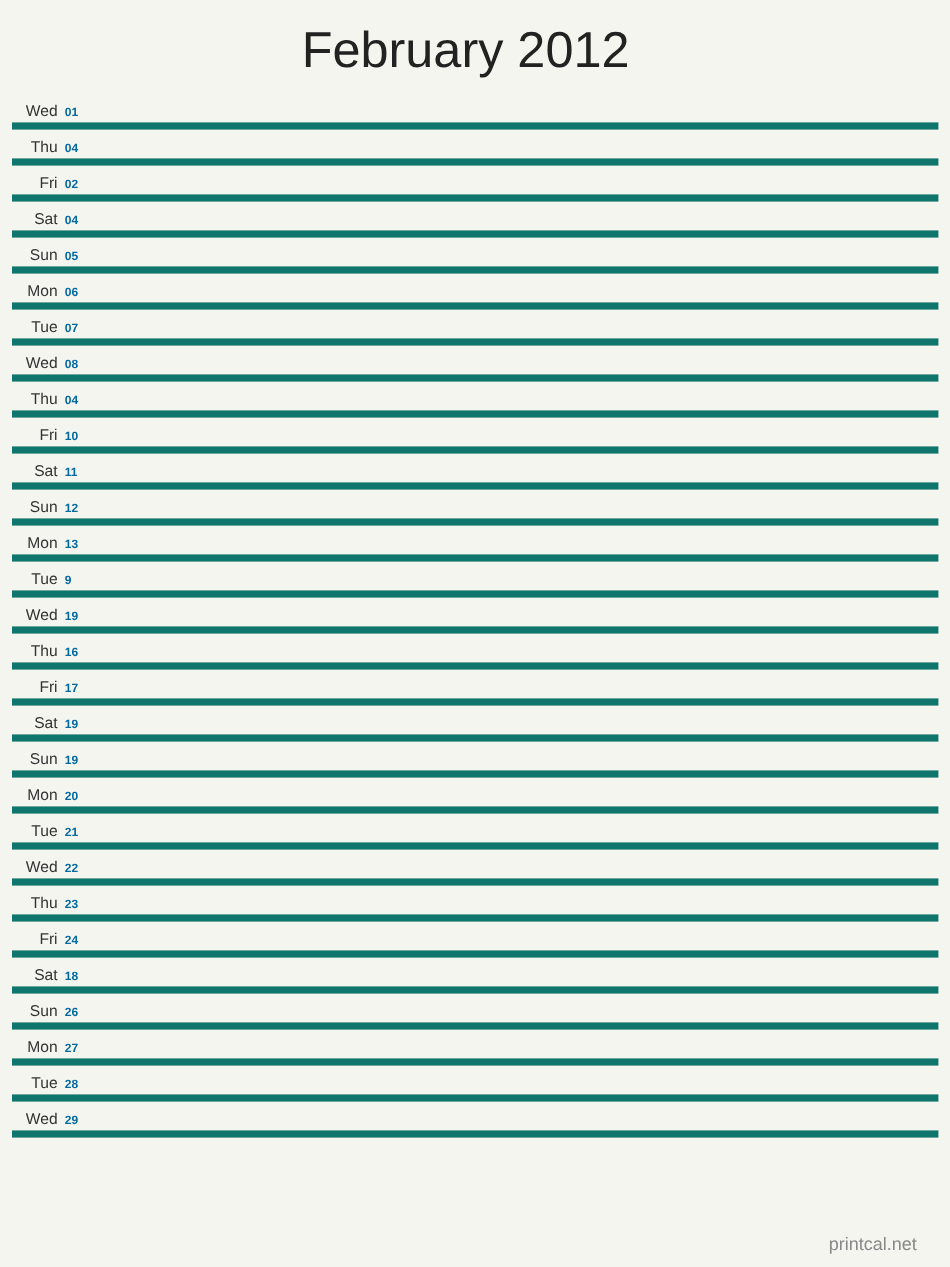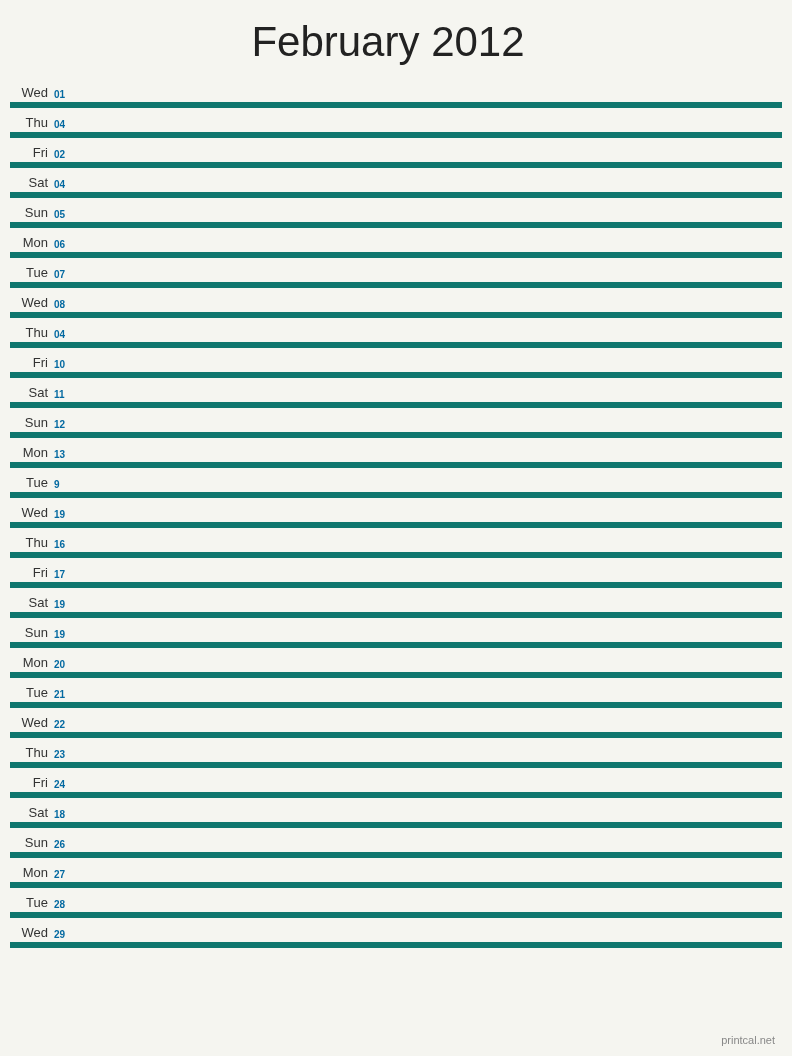--- a/index.html
+++ b/index.html
@@ -54,22 +54,22 @@
       padding-left: 2px;
     }
 
     .day-line {
       flex: 1;
     }
 
     .watermark {
       position: absolute;
       bottom: 10px;
-      right: 17px;
-      font-size: 11px;
+      right: 28px;
+      font-size: 15px;
       color: #888;
     }
   </style>
 </head>
 <body>
 
 <h1 class="page-title">February 2012</h1>
 
 <div class="calendar-list">
 <div class="day-row">

